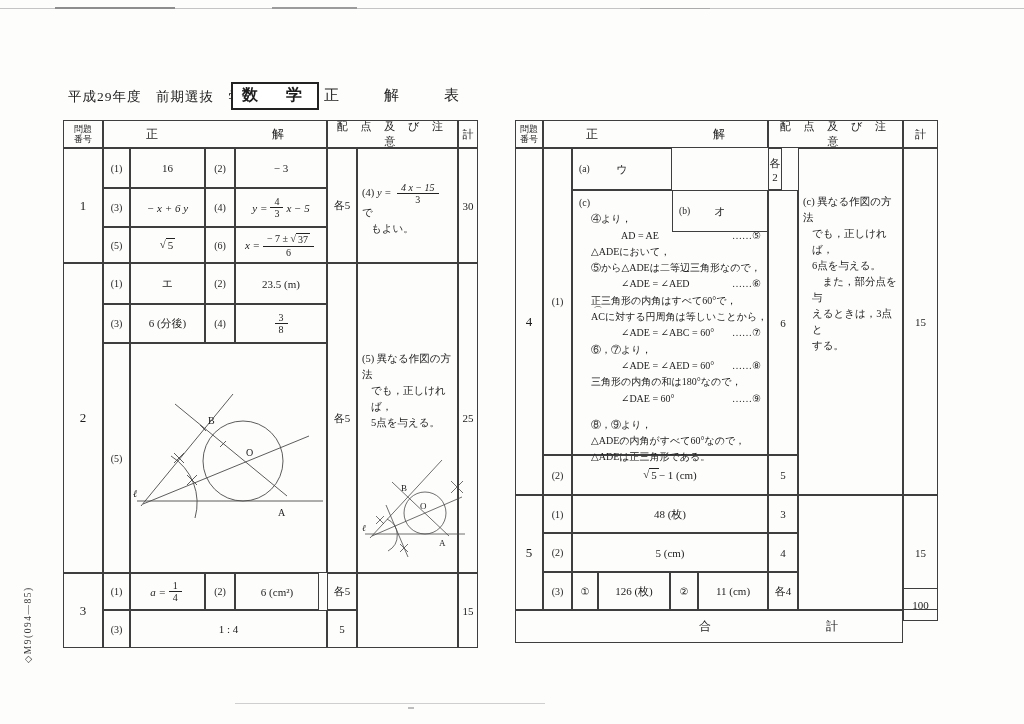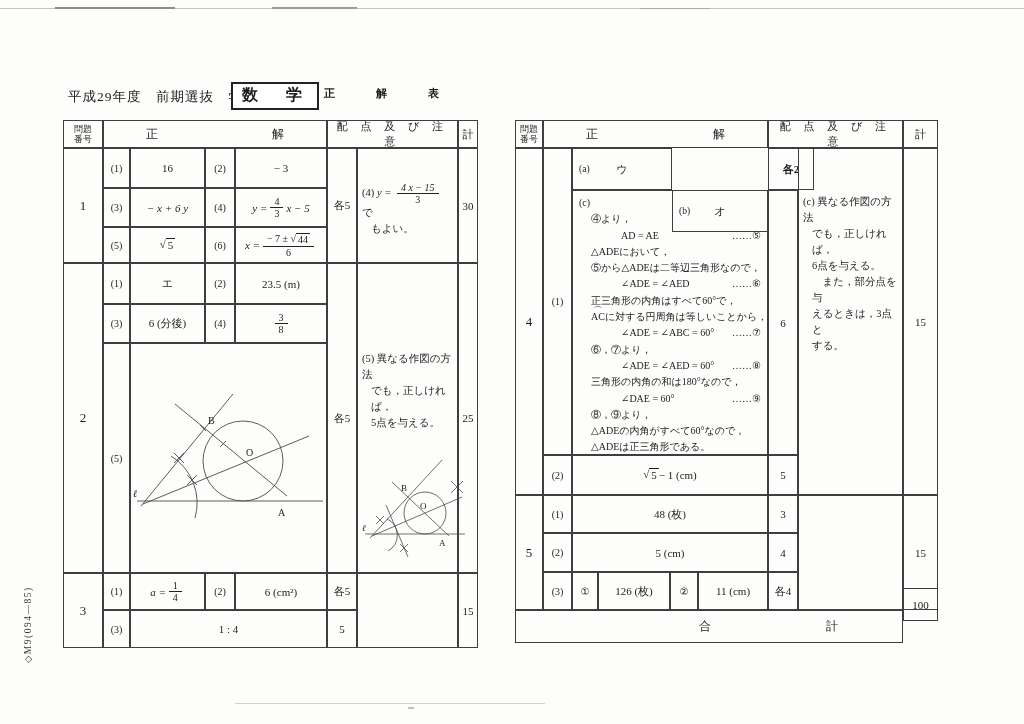--- a/index.html
+++ b/index.html
@@ -4,21 +4,21 @@
 <style>
   html,body{margin:0;padding:0;}
   body{width:1024px;height:724px;background:#fdfdfc;position:relative;overflow:hidden;
        font-family:"Liberation Serif","DejaVu Serif",serif;color:#1c1c1c;}
   .abs{position:absolute;}
   
   .scanline{position:absolute;background:#c4c4c4;}
   
   .title-prefix{font-size:13.5px;letter-spacing:1px;}
   .subject-box{border:2px solid #222;padding:1px 9px 2px 9px;font-size:16px;font-weight:bold;letter-spacing:6px;background:#fff;}
-  .title-suffix{font-size:11px;letter-spacing:15px;font-weight:bold;text-align:right;}
+  .title-suffix{font-size:15px;letter-spacing:15px;font-weight:normal;text-align:right;}
   
   .tbl{position:absolute;}
   .cell{position:absolute;border:1px solid #3e3e3e;box-sizing:border-box;display:flex;
         align-items:center;justify-content:center;font-size:11px;background:transparent;text-align:center;}
   .cell.blk{display:block;text-align:left;}
   .cell.small{font-size:10px;}
   .qno{font-size:13px;}
   .hdr2{flex-direction:column;font-size:9px;line-height:10px;}
   .seikai{justify-content:space-between;padding:0 42px;font-size:12px;}
   .pts-hdr{font-size:11px;letter-spacing:5px;}
@@ -99,21 +99,21 @@
         <span class="sign">√</span>
         <span class="radicand">5</span>
       </span>
   </div>
   <div class="cell small" style="left:142px;top:107px;width:30px;height:36px;">(6)</div>
   <div class="cell" style="left:172px;top:107px;width:92px;height:36px;">
     <span class="it">x =</span>
     <span class="frac">
       <span class="num"><span>− 7 ±</span> <span class="sqrt">
             <span class="sign">√</span>
-            <span class="radicand">44</span>
+            <span class="radicand">37</span>
           </span></span>
       <span class="den">6</span>
     </span>
   </div>
   <div class="cell" style="left:264px;top:28px;width:30px;height:115px;">各5</div>
   <div class="cell note blk" style="left:294px;top:28px;width:101px;height:115px;">
     <div style="padding-top:28px;">
       <span>(4)</span>
       <span class="it">y =</span>
       <span class="frac">
@@ -193,21 +193,21 @@
   <div class="cell qno" style="left:0;top:453px;width:40px;height:75px;">3</div>
   <div class="cell small" style="left:40px;top:453px;width:27px;height:37px;">(1)</div>
   <div class="cell" style="left:67px;top:453px;width:75px;height:37px;">
     <span class="it">a =</span>
     <span class="frac">
         <span class="num">1</span>
         <span class="den">4</span>
       </span>
   </div>
   <div class="cell small" style="left:142px;top:453px;width:30px;height:37px;">(2)</div>
-  <div class="cell" style="left:172px;top:453px;width:92px;height:37px;">6 (cm²)</div>
+  <div class="cell" style="left:172px;top:453px;width:84px;height:37px;">6 (cm²)</div>
   <div class="cell" style="left:264px;top:453px;width:30px;height:37px;">各5</div>
   <div class="cell small" style="left:40px;top:490px;width:27px;height:38px;">(3)</div>
   <div class="cell" style="left:67px;top:490px;width:197px;height:38px;">1 : 4</div>
   <div class="cell" style="left:264px;top:490px;width:30px;height:38px;">5</div>
   <div class="cell" style="left:294px;top:453px;width:101px;height:75px;"></div>
   <div class="cell" style="left:395px;top:453px;width:20px;height:75px;">15</div>
 </div>
 
 <div class="tbl" style="left:515px;top:120px;width:423px;height:523px;">
 
@@ -225,21 +225,21 @@
   <div class="cell qno" style="left:0;top:28px;width:28px;height:347px;">4</div>
   <div class="cell small" style="left:28px;top:28px;width:29px;height:307px;">(1)</div>
   <div class="cell pair" style="left:57px;top:28px;width:100px;height:42px;">
     <span class="lbl">(a)</span>
     <span>ウ</span>
   </div>
   <div class="cell pair" style="left:157px;top:28px;width:96px;height:42px;">
     <span class="lbl">(b)</span>
     <span>オ</span>
   </div>
-  <div class="cell" style="left:253px;top:28px;width:46px;height:42px;font-weight:bold;">各2</div>
+  <div class="cell" style="left:253px;top:28px;width:14px;height:42px;">各2</div>
 
   <div class="cell blk proof" style="left:57px;top:70px;width:196px;height:265px;">
     <div class="pline">(c)</div>
     <div class="pline" style="padding-left:12px;">④より，</div>
     <div class="pline eq">
         <span>AD = AE</span>
         <span class="ref">……⑤</span>
       </div>
     <div class="pline" style="padding-left:12px;">△ADEにおいて，</div>
     <div class="pline" style="padding-left:12px;">⑤から△ADEは二等辺三角形なので，</div>
@@ -258,21 +258,21 @@
     <div class="pline" style="padding-left:12px;">⑥，⑦より，</div>
     <div class="pline eq">
         <span>∠ADE = ∠AED = 60°</span>
         <span class="ref">……⑧</span>
       </div>
     <div class="pline" style="padding-left:12px;">三角形の内角の和は180°なので，</div>
     <div class="pline eq">
         <span>∠DAE = 60°</span>
         <span class="ref">……⑨</span>
       </div>
-    <div class="pline" style="padding-left:12px;">⑧，⑨より，</div>
+    <div class="pline" style="padding-left:12px;margin-top:10px;">⑧，⑨より，</div>
     <div class="pline" style="padding-left:12px;">△ADEの内角がすべて60°なので，</div>
     <div class="pline" style="padding-left:12px;">△ADEは正三角形である。</div>
   </div>
   <div class="cell" style="left:253px;top:70px;width:30px;height:265px;">6</div>
 
   <div class="cell small" style="left:28px;top:335px;width:29px;height:40px;">(2)</div>
   <div class="cell" style="left:57px;top:335px;width:196px;height:40px;">
     <span class="sqrt">
         <span class="sign">√</span>
         <span class="radicand">5</span>

